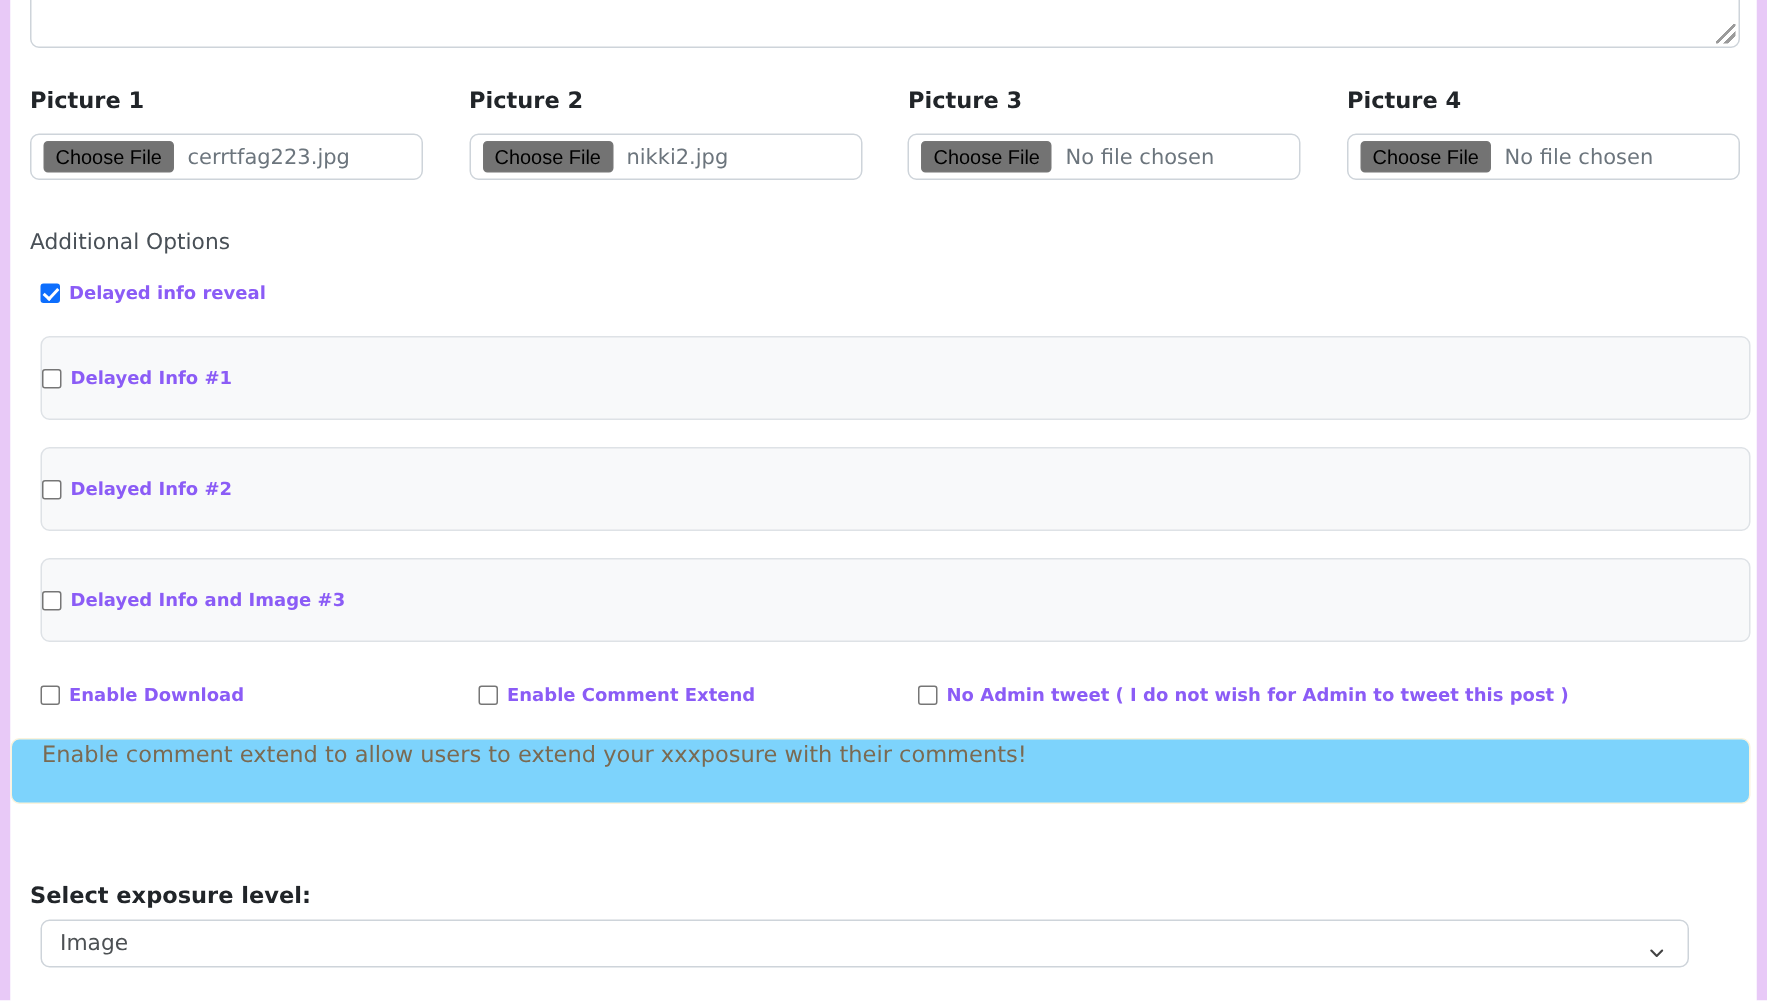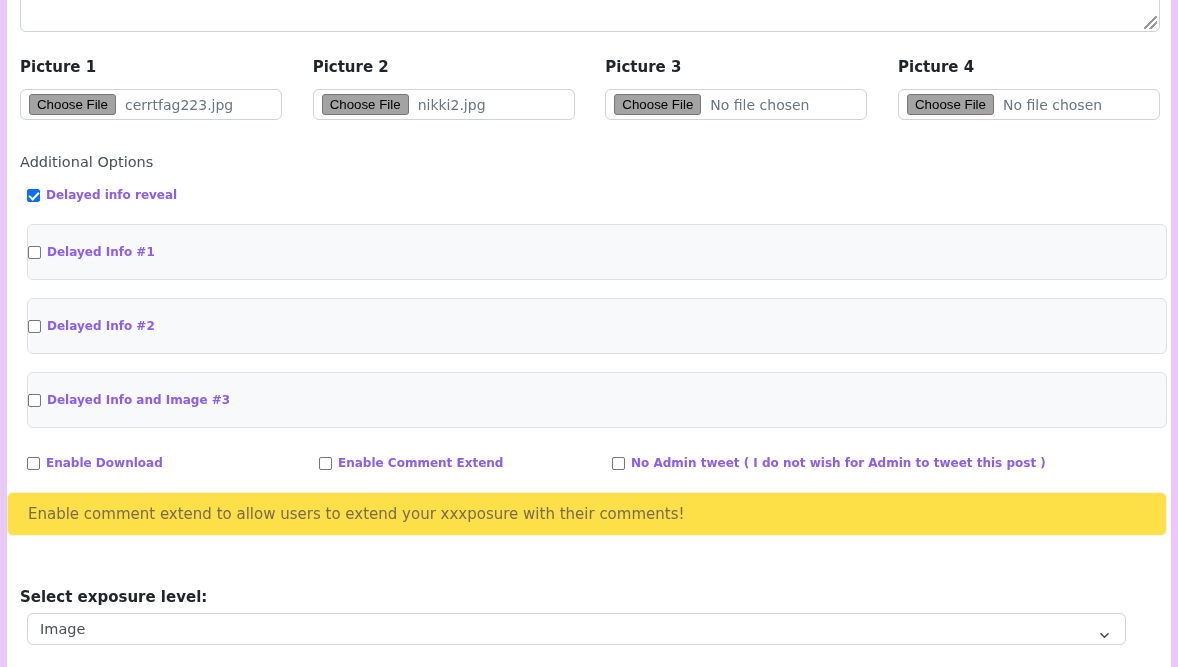--- a/index.html
+++ b/index.html
@@ -88,21 +88,21 @@
     border-radius: 6px;
     background: #ffffff;
     display: flex;
     align-items: center;
     padding: 0 8px;
     width: 262px;
   }
   .choose-file-btn {
     border: 1px solid #767676;
     border-radius: 3px;
-    background: #a3a3a3;
+    background: #737373;
     color: #000000;
     font-size: 13.3px;
     font-family: "Liberation Sans", sans-serif;
     padding: 1px 7px;
     line-height: 17px;
     white-space: nowrap;
   }
   .file-name {
     font-size: 14px;
     color: #6c757d;
@@ -196,25 +196,25 @@
   .opt-2 { position: absolute; left: 292px; top: 0; }
   .opt-3 { position: absolute; left: 585px; top: 0; }
 
   
   .alert-bar {
     position: absolute;
     left: 0px;
     top: 492px;
     width: 1160px;
     height: 44px;
-    background: #fde047;
+    background: #7dd3fc;
     border: 1px solid #faf3dc;
     border-radius: 6px;
     display: flex;
-    align-items: center;
+    align-items: flex-start;
     padding-left: 20px;
   }
   .alert-text {
     font-size: 15px;
     color: #7a6a52;
     line-height: 20px;
   }
 
   
   .select-label {

